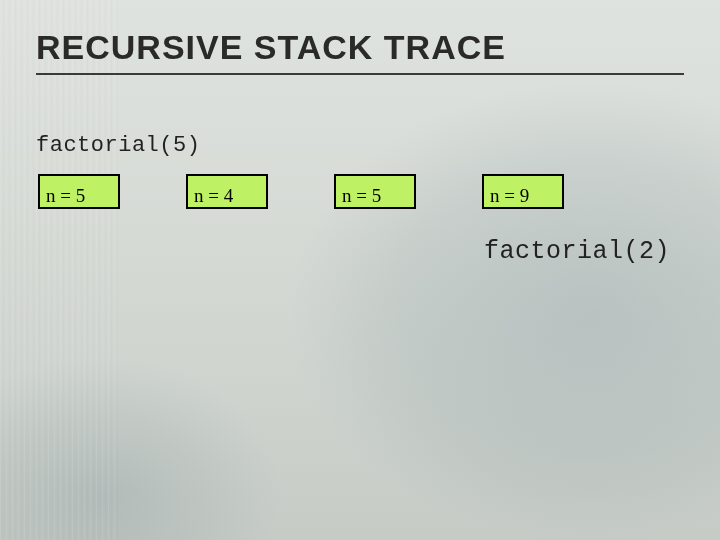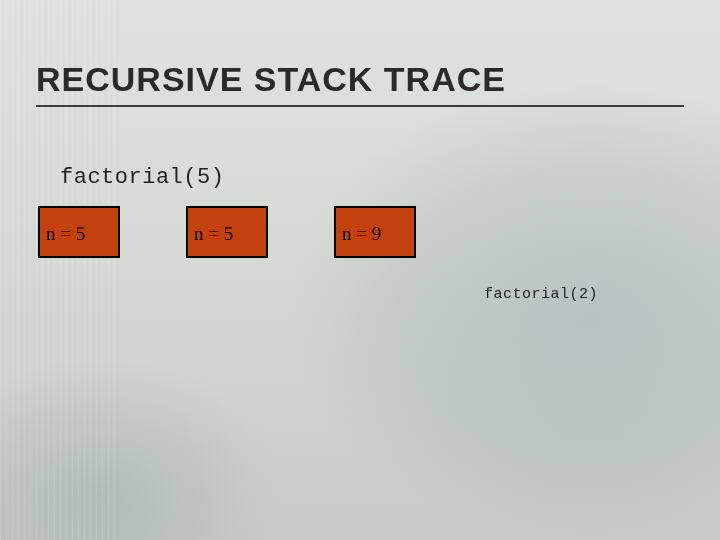--- a/index.html
+++ b/index.html
@@ -25,58 +25,56 @@
   }
   .slide { position: relative; width: 720px; height: 540px; padding: 28px 36px 0 36px; }
   .title {
     font-family: "Arial Narrow", Arial, sans-serif;
     font-stretch: condensed;
     font-weight: 700;
     font-size: 34px;
     letter-spacing: 1px;
     color: #2a2a2a;
     padding-bottom: 6px;
-    margin-top: 32px;
   }
   .title-underline {
     height: 2px;
     background: #3a3a3a;
     width: 100%;
   }
   .call-top {
     margin-top: 58px;
     font-family: "Courier New", Courier, monospace;
     font-size: 22px;
     color: #222;
     letter-spacing: 0.5px;
-    margin-left: 24px;
   }
   .frames {
     display: flex;
     gap: 66px;
     margin-top: 16px;
     margin-left: 2px;
   }
   .frame {
     width: 82px;
-    height: 52px;
+    height: 35px;
     border: 2px solid #000;
-    background: #c2410c;
+    background: #bef264;
     display: flex;
-    align-items: center;
+    align-items: flex-end;
     padding: 4px 6px 0 6px;
     font-family: "Times New Roman", Times, serif;
     font-size: 19px;
     color: #000;
   }
   .call-bottom {
     margin-top: 28px;
     margin-left: 448px;
     font-family: "Courier New", Courier, monospace;
-    font-size: 15px;
+    font-size: 25px;
     color: #222;
     letter-spacing: 0.5px;
   }
   .caption {
     margin-top: 82px;
     margin-left: 18px;
     font-family: "Times New Roman", Times, serif;
     font-size: 22px;
     color: #1e1e1e;
   }
@@ -89,20 +87,23 @@
   <div class="title">RECURSIVE STACK TRACE</div>
   <div class="title-underline"></div>
 
   <div class="call-top">factorial(5)</div>
 
   <div class="frames">
     <div class="frame">
       <span>n = 5</span>
     </div>
     <div class="frame">
+      <span>n = 4</span>
+    </div>
+    <div class="frame">
       <span>n = 5</span>
     </div>
     <div class="frame">
       <span>n = 9</span>
     </div>
   </div>
 
   <div class="call-bottom">factorial(2)</div>
 
 </div>

